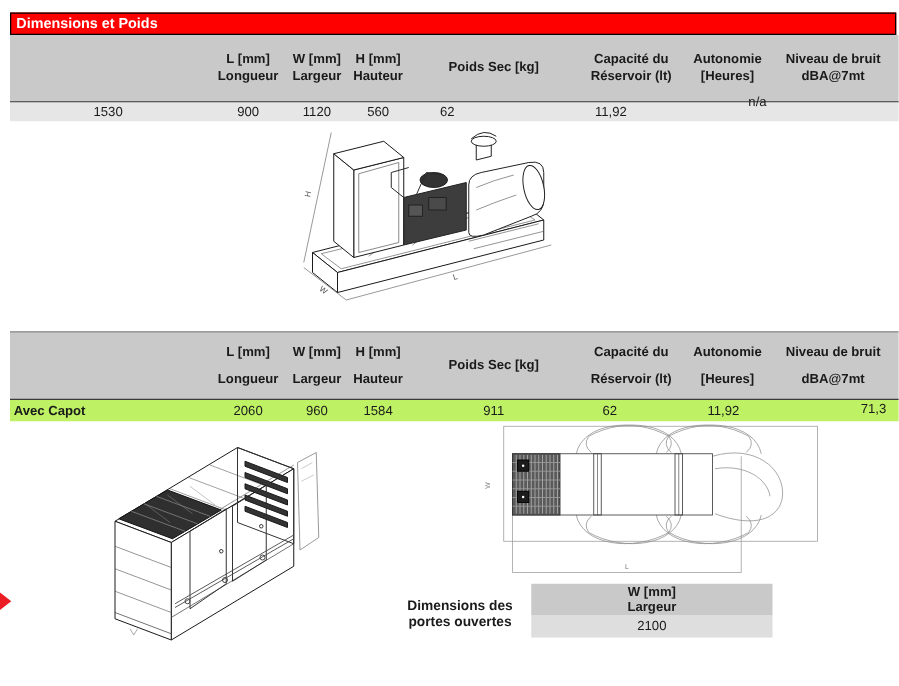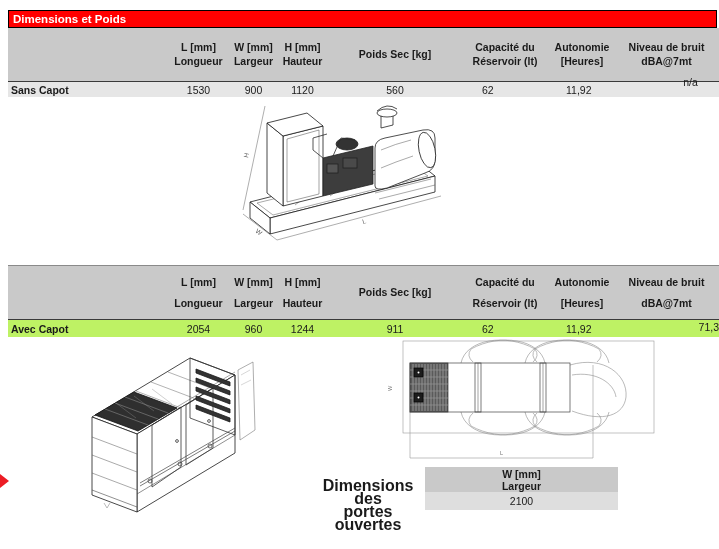--- a/index.html
+++ b/index.html
@@ -31,31 +31,31 @@
     align-items:center;font-size:10.5px;
   }
   .t1 .trow{height:15px;background:#e6e6e6;}
   .t2 .trow{height:17px;background:#bef264;}
   .rlabel{font-weight:bold;padding-left:3px;font-size:10.5px;}
   .v{text-align:center;}
   .v-cap{text-align:left;padding-left:22px;}
   .v-auto{text-align:left;padding-left:16px;}
   .v-na{text-align:center;}
   .v-na span{position:relative;top:-8px;margin-left:48px;}
-  .v-right{text-align:right;padding-right:0;}
+  .v-right{text-align:right;padding-right:10px;}
   .v-right span{position:relative;top:-2px;}
   
   .svg-abs{position:absolute;}
   #drawing-open{left:235px;top:98px;}
   #drawing-canopy{left:60px;top:345px;}
   #drawing-topview{left:378px;top:335px;}
   
   .doors-label{
     position:absolute;left:318px;top:479px;width:100px;text-align:center;
-    font-weight:bold;font-size:16px;line-height:13px;
+    font-weight:bold;font-size:11px;line-height:13px;
   }
   .doors-table{position:absolute;left:425px;top:467px;width:193px;font-size:10.5px;}
   .doors-head{background:#c9c9c9;height:25px;text-align:center;font-weight:bold;line-height:11.5px;padding-top:2px;box-sizing:border-box;}
   .doors-row{background:#dedede;height:18px;text-align:center;line-height:18px;}
   
   .page-arrow{
     position:absolute;left:0;top:474px;width:0;height:0;
     border-top:7px solid transparent;border-bottom:7px solid transparent;
     border-left:9px solid #ec1c24;
   }
@@ -93,21 +93,20 @@
     <div class="hcell">
       <div class="hl">Autonomie</div>
       <div class="hl">[Heures]</div>
     </div>
     <div class="hcell">
       <div class="hl">Niveau de bruit</div>
       <div class="hl">dBA@7mt</div>
     </div>
   </div>
   <div class="trow">
-    <div class="rlabel">Sans Capot</div>
     <div class="v">1530</div>
     <div class="v">900</div>
     <div class="v">1120</div>
     <div class="v">560</div>
     <div class="v v-cap">62</div>
     <div class="v v-auto">11,92</div>
     <div class="v v-na"><span>n/a</span></div>
   </div>
 </div>
 
@@ -178,23 +177,23 @@
       <div class="hl">Autonomie</div>
       <div class="hl">[Heures]</div>
     </div>
     <div class="hcell">
       <div class="hl">Niveau de bruit</div>
       <div class="hl">dBA@7mt</div>
     </div>
   </div>
   <div class="trow">
     <div class="rlabel">Avec Capot</div>
-    <div class="v">2054</div>
+    <div class="v">2060</div>
     <div class="v">960</div>
-    <div class="v">1244</div>
+    <div class="v">1584</div>
     <div class="v">911</div>
     <div class="v v-cap">62</div>
     <div class="v v-auto">11,92</div>
     <div class="v v-right"><span>71,3</span></div>
   </div>
 </div>
 
 <svg id="drawing-canopy" class="svg-abs" width="200" height="175" viewBox="0 0 200 175" fill="none" stroke="#1a1a1a" stroke-width="0.8">
 
   <path d="M32,72 L130,13 L175,30 L77,89 Z" fill="#fff"></path>

